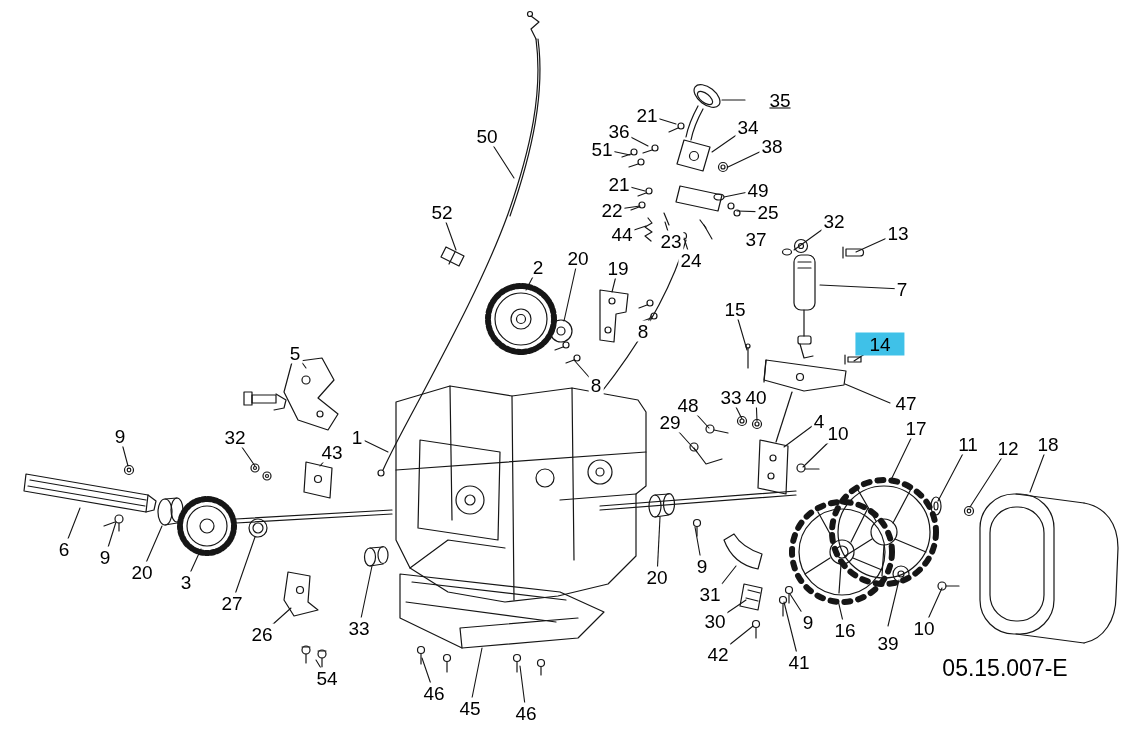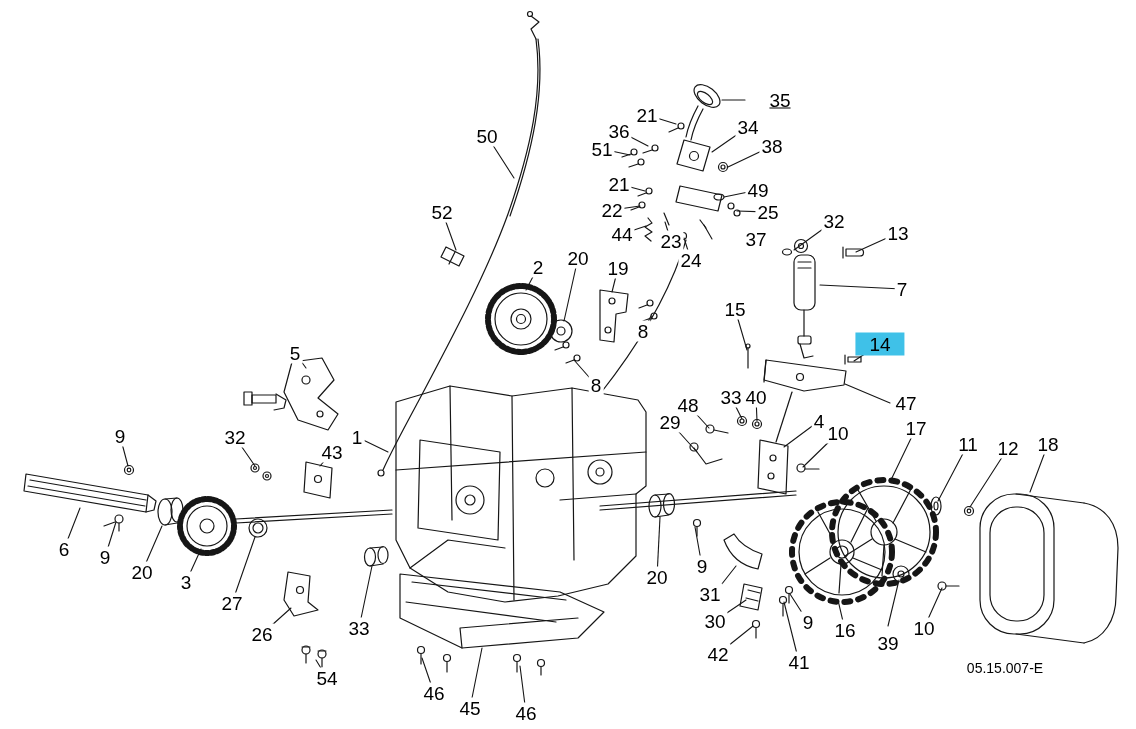--- a/index.html
+++ b/index.html
@@ -10,21 +10,21 @@
   .stage svg{position:absolute;left:0;top:0;}
   .callout{
     position:absolute;transform:translate(-50%,-50%);
     font-size:19px;line-height:1;color:#000;background:#fff;
     padding:1px 2px;white-space:nowrap;
     font-family:"Liberation Sans",sans-serif;
   }
   .callout.hl{padding:2px 14px;border-radius:0;}
   .code{
     position:absolute;transform:translate(-50%,-50%);
-    left:1005px;top:668px;font-size:14px;color:#000;
+    left:1005px;top:668px;font-size:23px;color:#000;
     font-family:"Liberation Sans",sans-serif;white-space:nowrap;
   }
 </style>
 </head>
 <body>
 
 <div class="stage">
 
   <svg width="1136" height="729" viewBox="0 0 1136 729">
     <g fill="none" stroke="#161616" stroke-width="1.2" stroke-linejoin="round" stroke-linecap="round">

